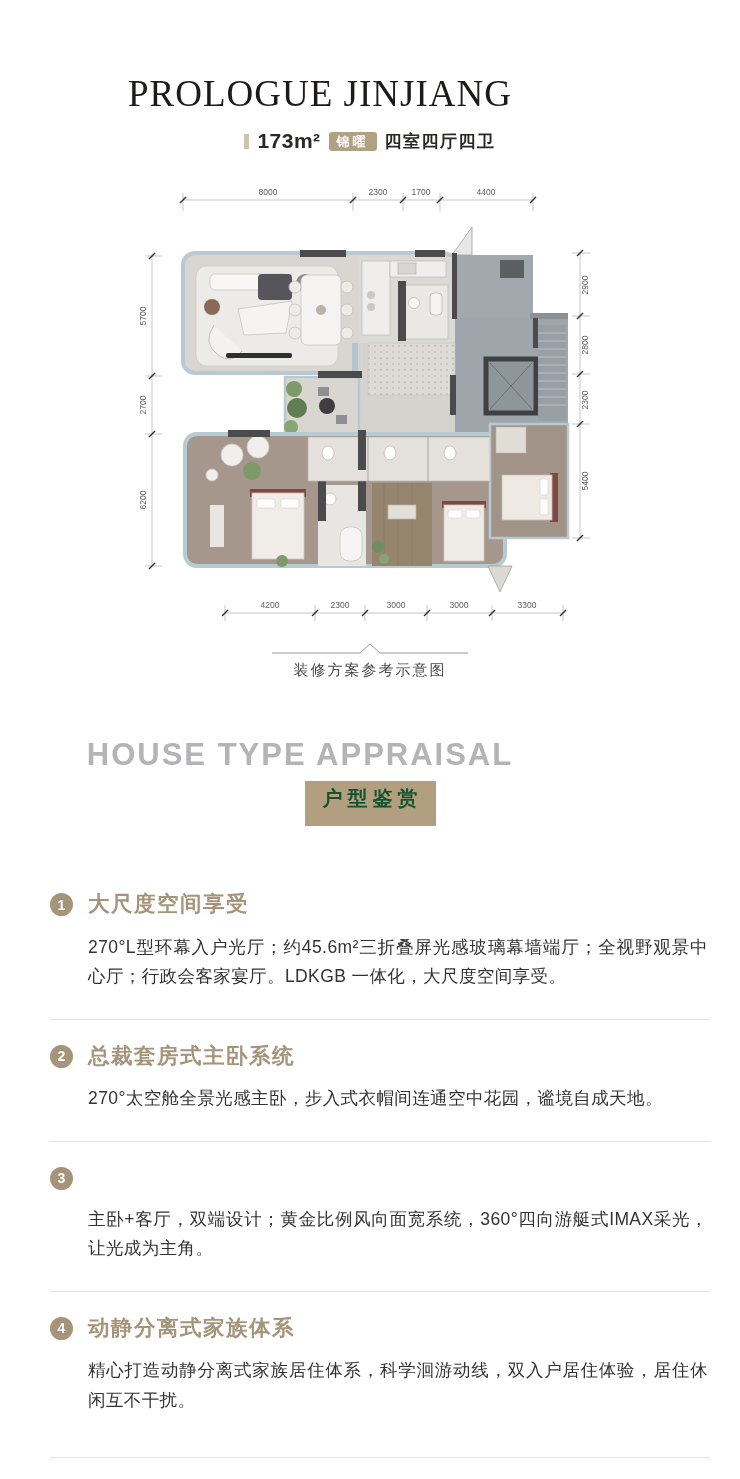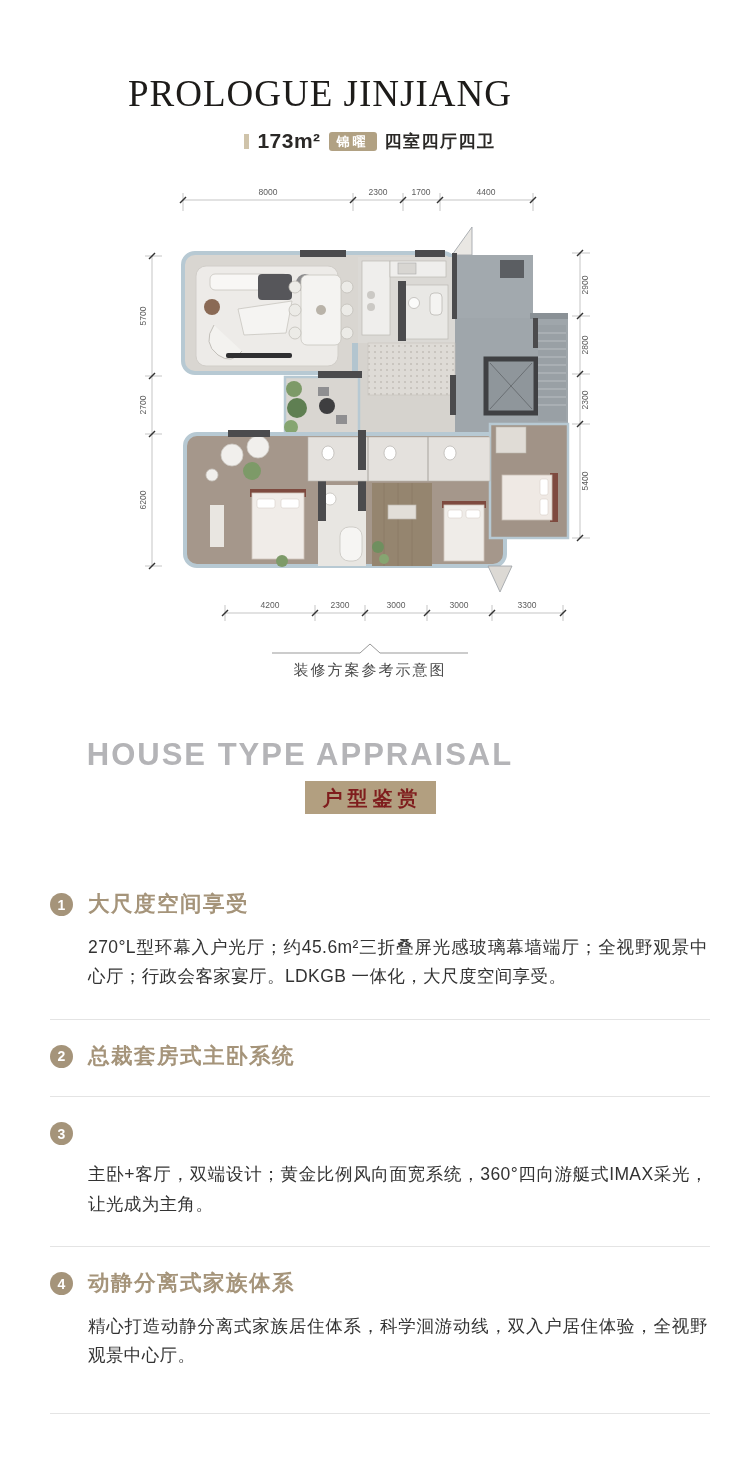--- a/index.html
+++ b/index.html
@@ -30,22 +30,22 @@
   .plan text{font-family:"Liberation Sans",sans-serif;}
   .dimtxt{font-size:8.5px;fill:#5c5c5c;}
   .caption-txt{font-size:15px;fill:#4a4a4a;letter-spacing:2px;}
   
   .heading-en{
     position:absolute;top:737px;left:0;width:600px;text-align:center;
     font-size:31px;font-weight:bold;color:#b4b4b7;letter-spacing:2px;
   }
   .heading-zh-wrap{position:absolute;top:781px;left:0;width:740px;text-align:center;}
   .heading-zh{
-    display:inline-block;background:#b29f80;color:#7f1d1d;font-size:20px;
-    font-weight:bold;letter-spacing:5px;padding:7px 13px 6px 18px;line-height:1;
+    display:inline-block;background:#b29f80;color:#14532d;font-size:20px;
+    font-weight:bold;letter-spacing:5px;padding:7px 13px 18px 18px;line-height:1;
   }
   
   .sections{position:absolute;top:868px;left:50px;width:660px;}
   .section{
     display:grid;grid-template-columns:38px 1fr;column-gap:0;
     padding:24px 0 27px 0;border-bottom:1px solid #e4e4e4;
   }
   .section:last-child{padding-bottom:42px;}
   .num{
     grid-column:1;grid-row:1;width:23px;height:23px;border-radius:50%;
@@ -322,26 +322,27 @@
 
   <div class="section">
     <div class="num">1</div>
     <div class="sec-title">大尺度空间享受</div>
     <div class="sec-body">270°L型环幕入户光厅；约45.6m²三折叠屏光感玻璃幕墙端厅；全视野观景中心厅；行政会客家宴厅。LDKGB 一体化，大尺度空间享受。</div>
   </div>
 
   <div class="section">
     <div class="num">2</div>
     <div class="sec-title">总裁套房式主卧系统</div>
+    <div class="sec-body">270°太空舱全景光感主卧，步入式衣帽间连通空中花园，谧境自成天地。</div>
   </div>
 
   <div class="section">
     <div class="num">3</div>
     <div class="sec-body">主卧+客厅，双端设计；黄金比例风向面宽系统，360°四向游艇式IMAX采光，让光成为主角。</div>
   </div>
 
   <div class="section">
     <div class="num">4</div>
     <div class="sec-title">动静分离式家族体系</div>
-    <div class="sec-body">精心打造动静分离式家族居住体系，科学洄游动线，双入户居住体验，全视野观景中心厅。</div>
+    <div class="sec-body">精心打造动静分离式家族居住体系，科学洄游动线，双入户居住体验，居住休闲互不干扰。</div>
   </div>
 
 </div>
 
 </body></html>

